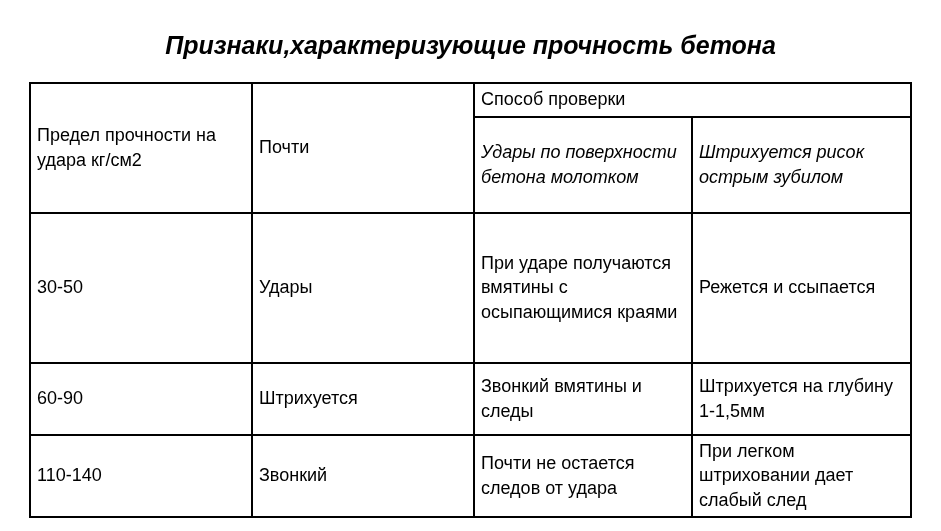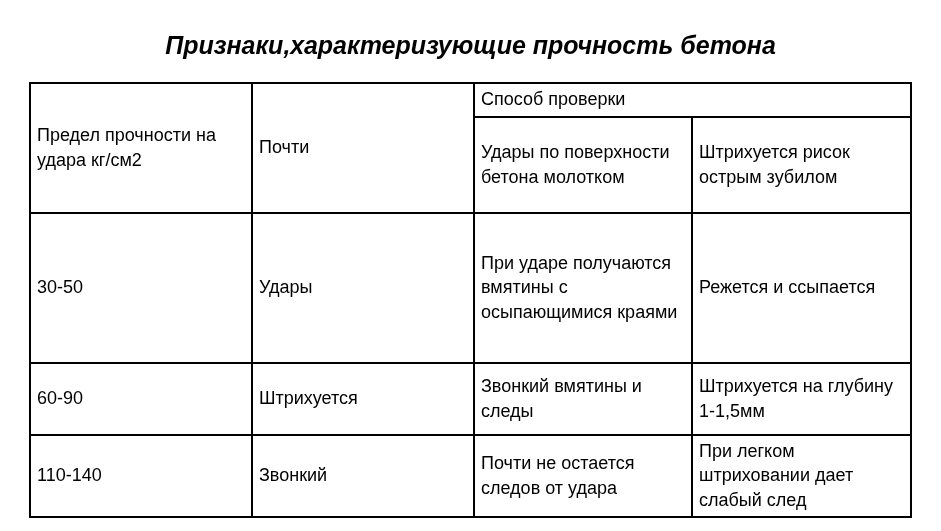--- a/index.html
+++ b/index.html
@@ -54,21 +54,21 @@
     font-size: 19px;
   }
   .cell-sub {
     font-size: 18px;
   }
   .row-head-left {
     font-size: 18px;
   }
   .tall-row td { height: 146px; }
   .head-row-1 td { height: 30px; }
-  .head-row-2 td { height: 92px; }
+  .head-row-2 td { height: 92px; font-style: italic; }
   .mid-row td { height: 68px; }
   .last-row td { height: 78px; }
 </style>
 </head>
 <body>
 
 <div class="page">
 
   <div class="doc-title">Признаки,характеризующие прочность бетона</div>
 

